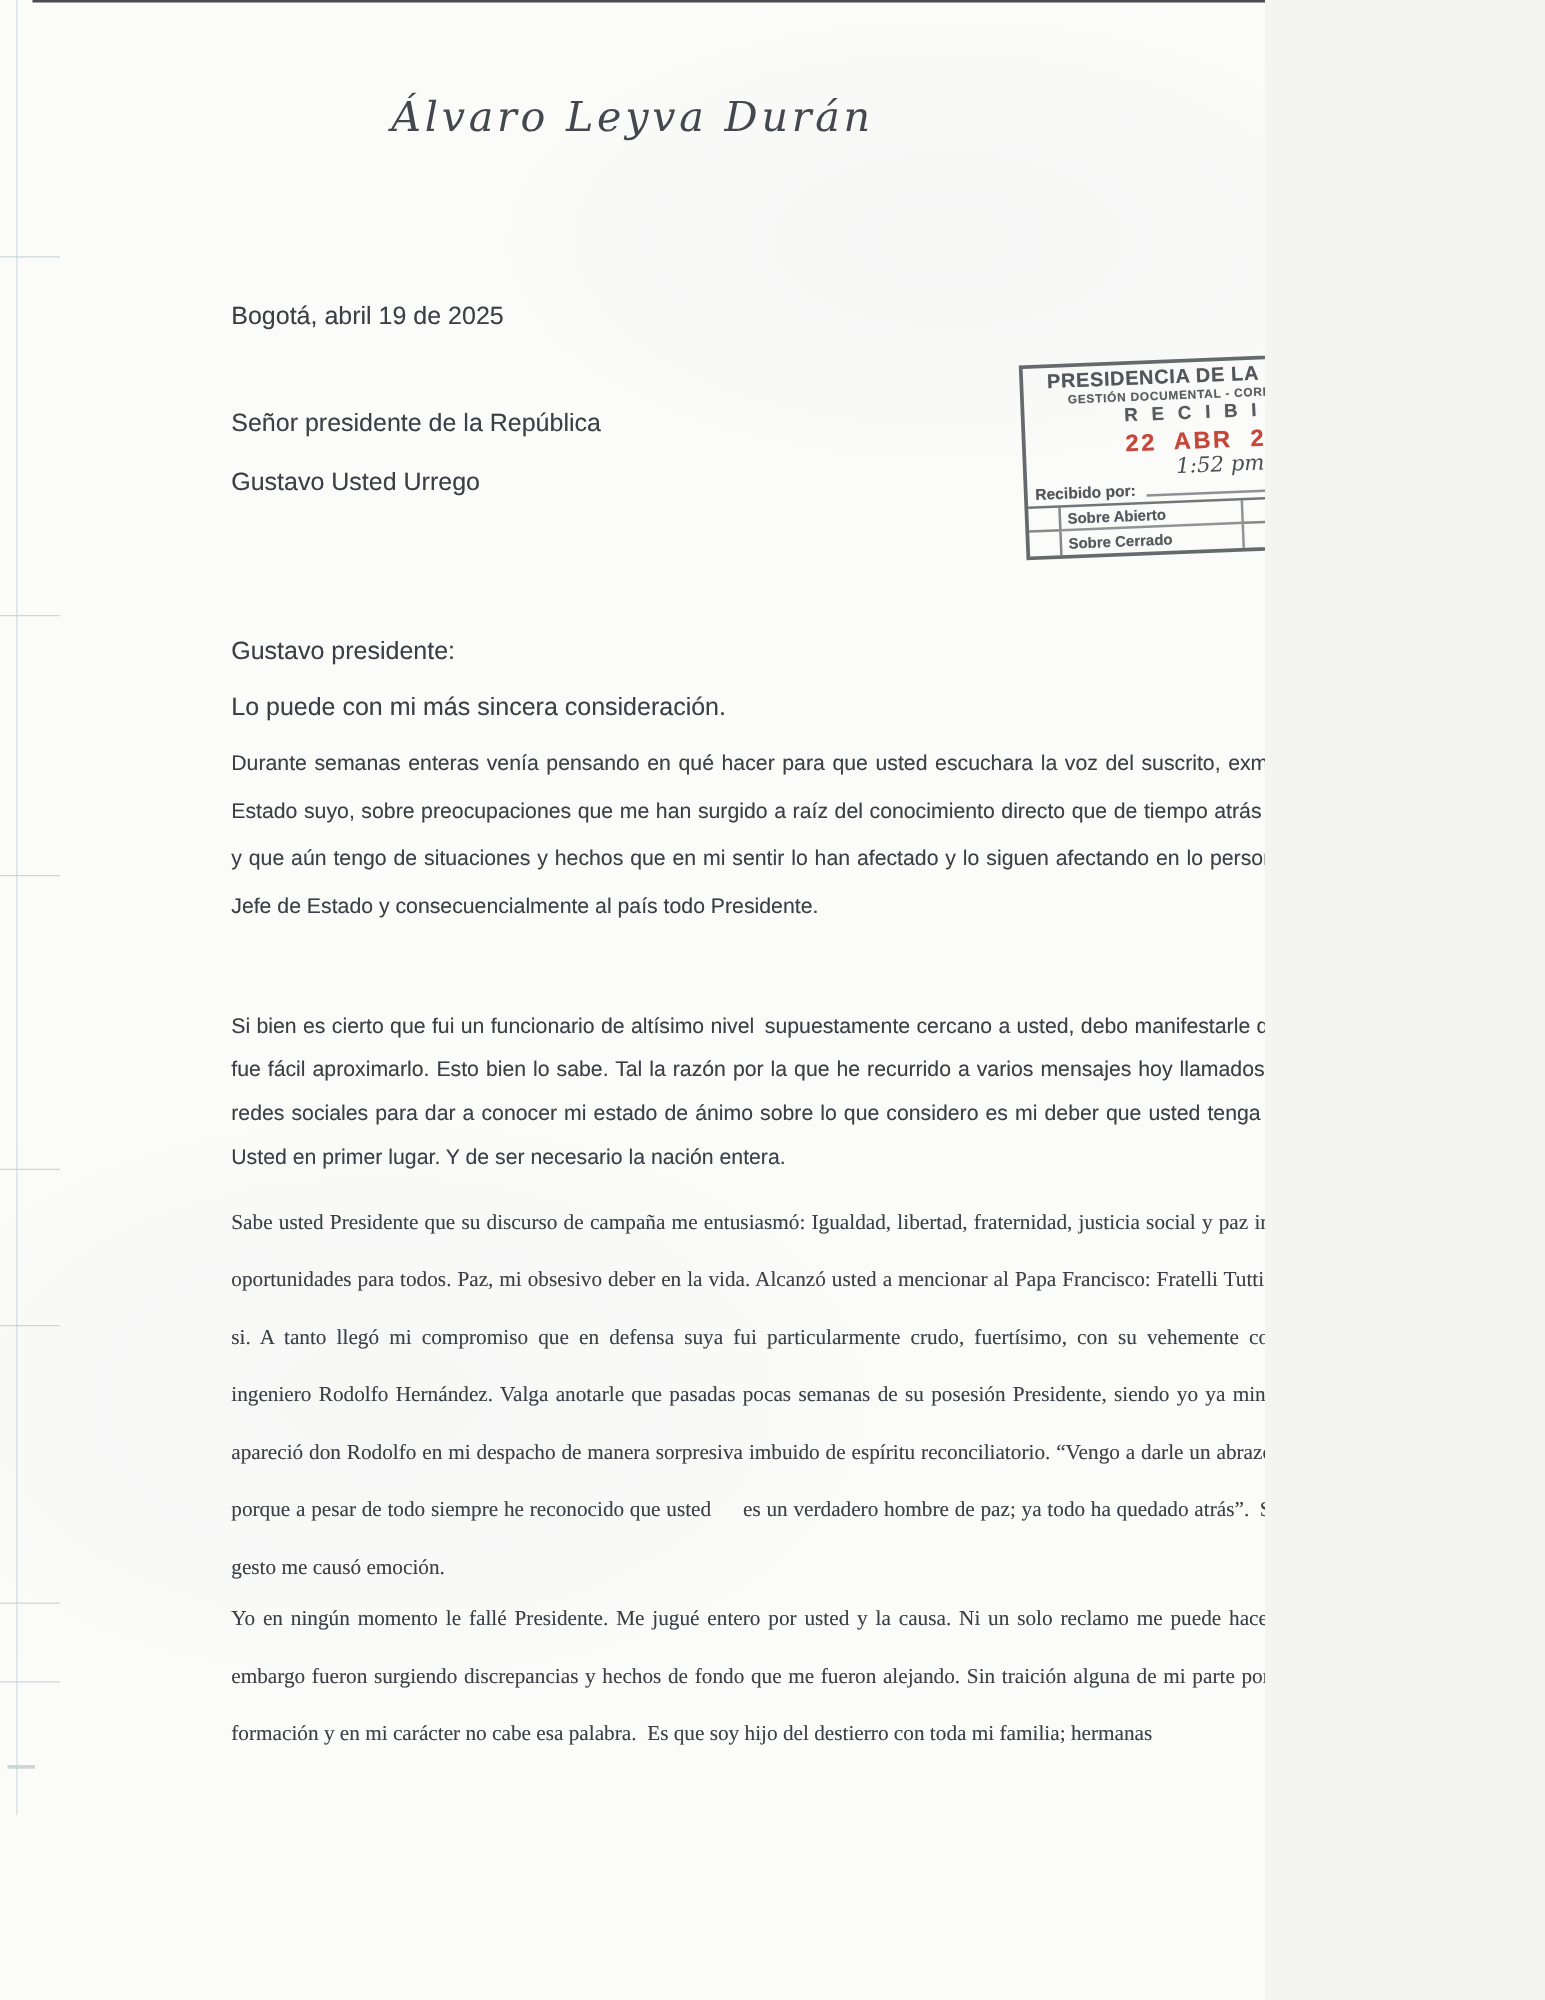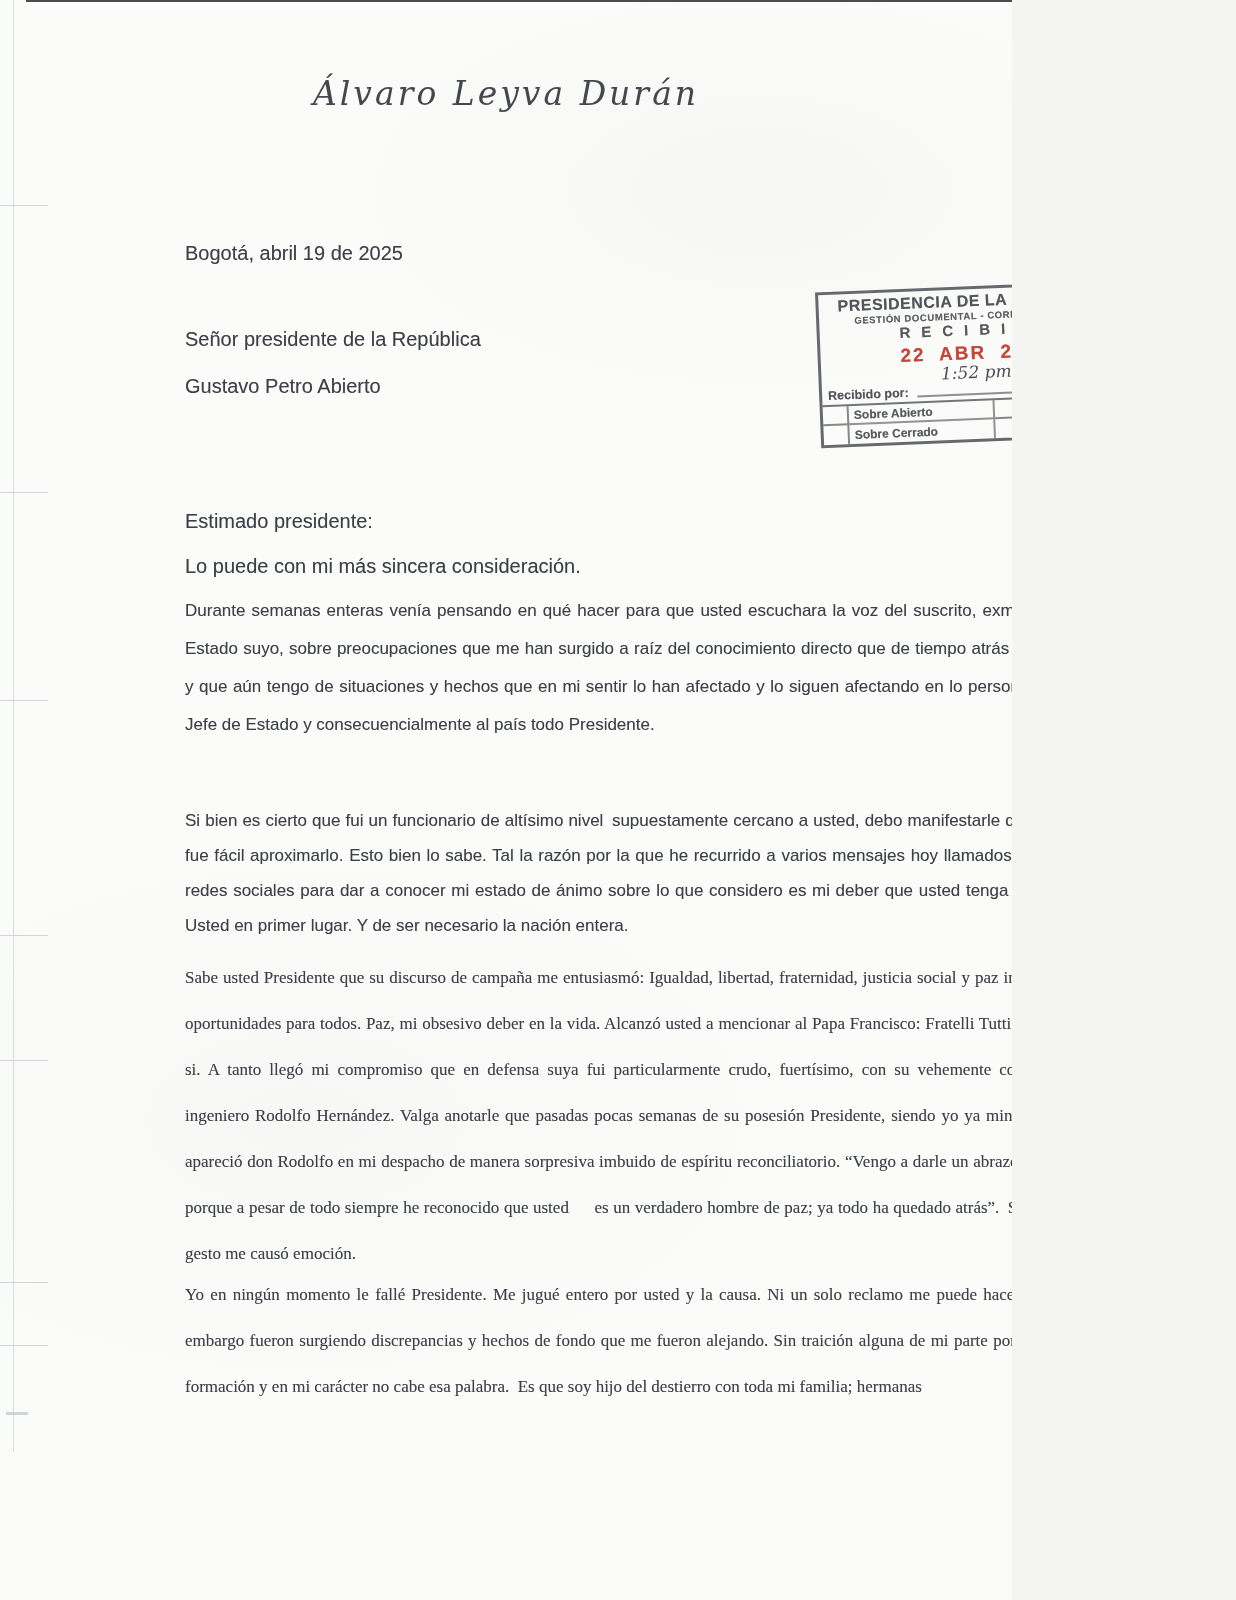--- a/index.html
+++ b/index.html
@@ -83,23 +83,23 @@
   <div class="tick" style="top:1060px"></div>
   <div class="tick" style="top:1282px"></div>
   <div class="tick" style="top:1345px"></div>
   <div class="tick" style="top:1412px;width:22px;height:3px;left:6px"></div>
 
   <div class="abs letterhead">Álvaro Leyva Durán</div>
 
   <div class="abs body-line" style="top:238px">Bogotá, abril 19 de 2025</div>
 
   <div class="abs body-line" style="top:324px">Señor presidente de la República</div>
-  <div class="abs body-line" style="top:371px">Gustavo Petro Abierto</div>
+  <div class="abs body-line" style="top:371px">Gustavo Usted Urrego</div>
 
-  <div class="abs body-line" style="top:506px">Estimado presidente:</div>
+  <div class="abs body-line" style="top:506px">Gustavo presidente:</div>
   <div class="abs body-line" style="top:551px">Lo puede con mi más sincera consideración.</div>
 
   <div class="abs para lh-38" style="top:592px">Durante semanas enteras venía pensando en qué hacer para que usted escuchara la voz del suscrito, exministro de Estado suyo, sobre preocupaciones que me han surgido a raíz del conocimiento directo que de tiempo atrás he tenido y que aún tengo de situaciones y hechos que en mi sentir lo han afectado y lo siguen afectando en lo personal, como Jefe de Estado y consecuencialmente al país todo Presidente.</div>
   <div class="abs para lh-35" style="top:778px">Si bien es cierto que fui un funcionario de altísimo nivel supuestamente cercano a usted, debo manifestarle que nunca fue fácil aproximarlo. Esto bien lo sabe. Tal la razón por la que he recurrido a varios mensajes hoy llamados X y a las redes sociales para dar a conocer mi estado de ánimo sobre lo que considero es mi deber que usted tenga presente. Usted en primer lugar. Y de ser necesario la nación entera.</div>
   <div class="abs para lh-32" style="top:955px">Sabe usted Presidente que su discurso de campaña me entusiasmó: Igualdad, libertad, fraternidad, justicia social y paz integral con oportunidades para todos. Paz, mi obsesivo deber en la vida. Alcanzó usted a mencionar al Papa Francisco: Fratelli Tutti y Laudato si. A tanto llegó mi compromiso que en defensa suya fui particularmente crudo, fuertísimo, con su vehemente contradictor, ingeniero Rodolfo Hernández. Valga anotarle que pasadas pocas semanas de su posesión Presidente, siendo yo ya ministro suyo, apareció don Rodolfo en mi despacho de manera sorpresiva imbuido de espíritu reconciliatorio. “Vengo a darle un abrazo –precisó, porque a pesar de todo siempre he reconocido que usted   es un verdadero hombre de paz; ya todo ha quedado atrás”. Sin duda el gesto me causó emoción.</div>
   <div class="abs para lh-32" style="top:1272px">Yo en ningún momento le fallé Presidente. Me jugué entero por usted y la causa. Ni un solo reclamo me puede hacer. Mas sin embargo fueron surgiendo discrepancias y hechos de fondo que me fueron alejando. Sin traición alguna de mi parte porque en mi formación y en mi carácter no cabe esa palabra. Es que soy hijo del destierro con toda mi familia; hermanas</div>
 
   <div class="stamp">
     <div class="stamp-inner">
       <div class="stamp-org">PRESIDENCIA DE LA REPÚBLICA</div>

